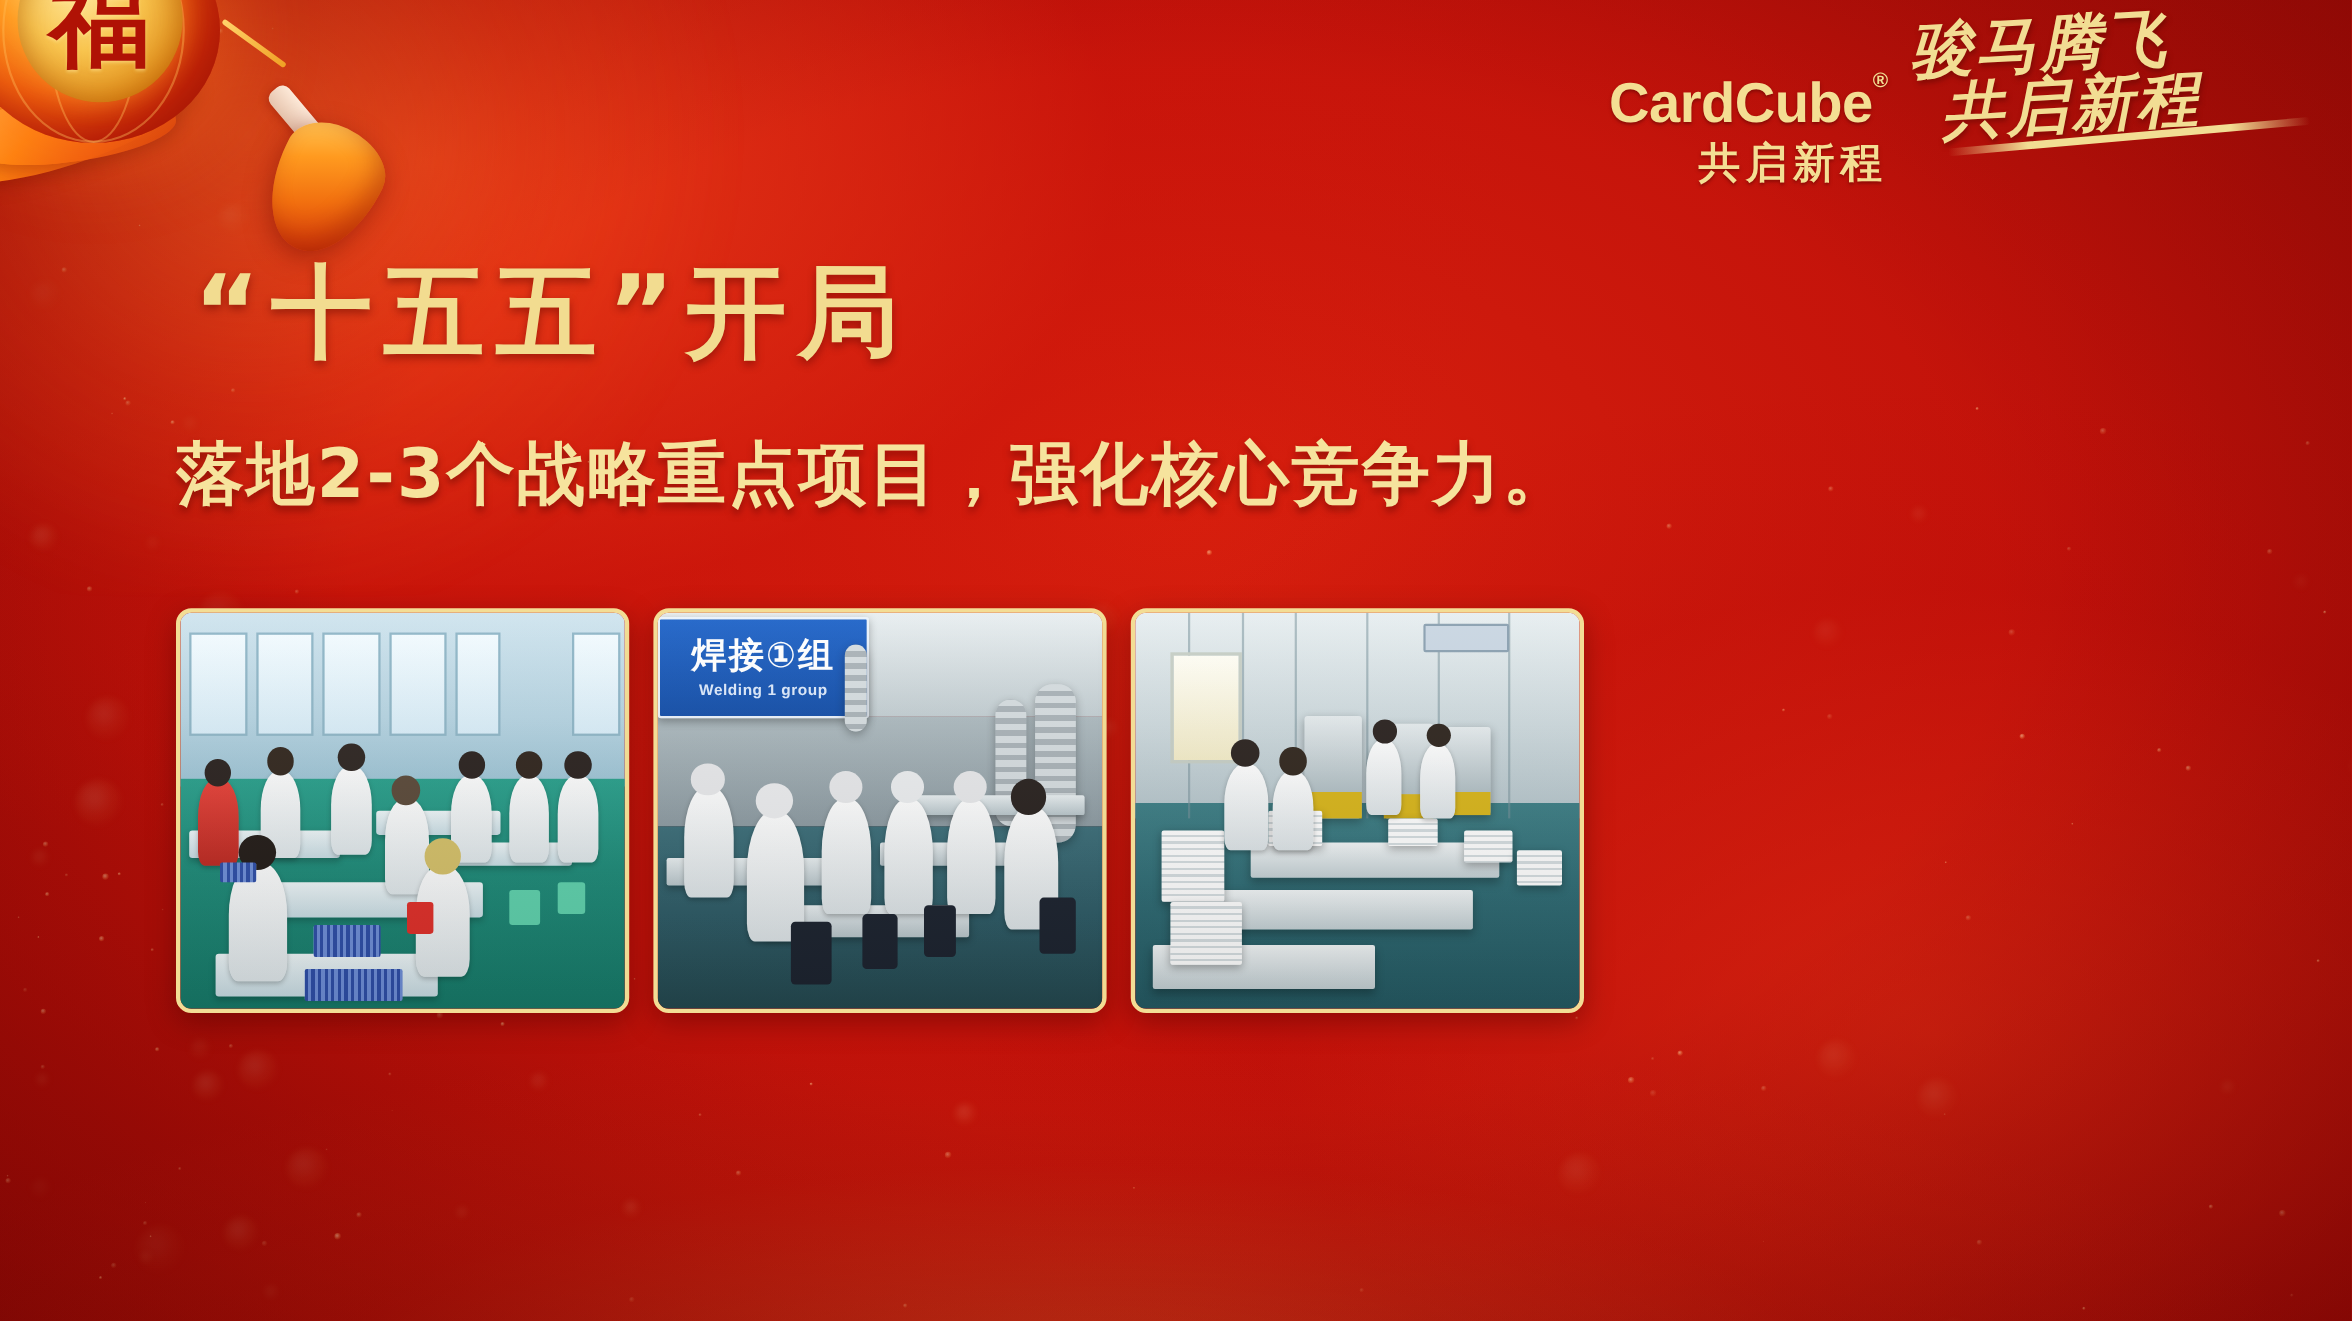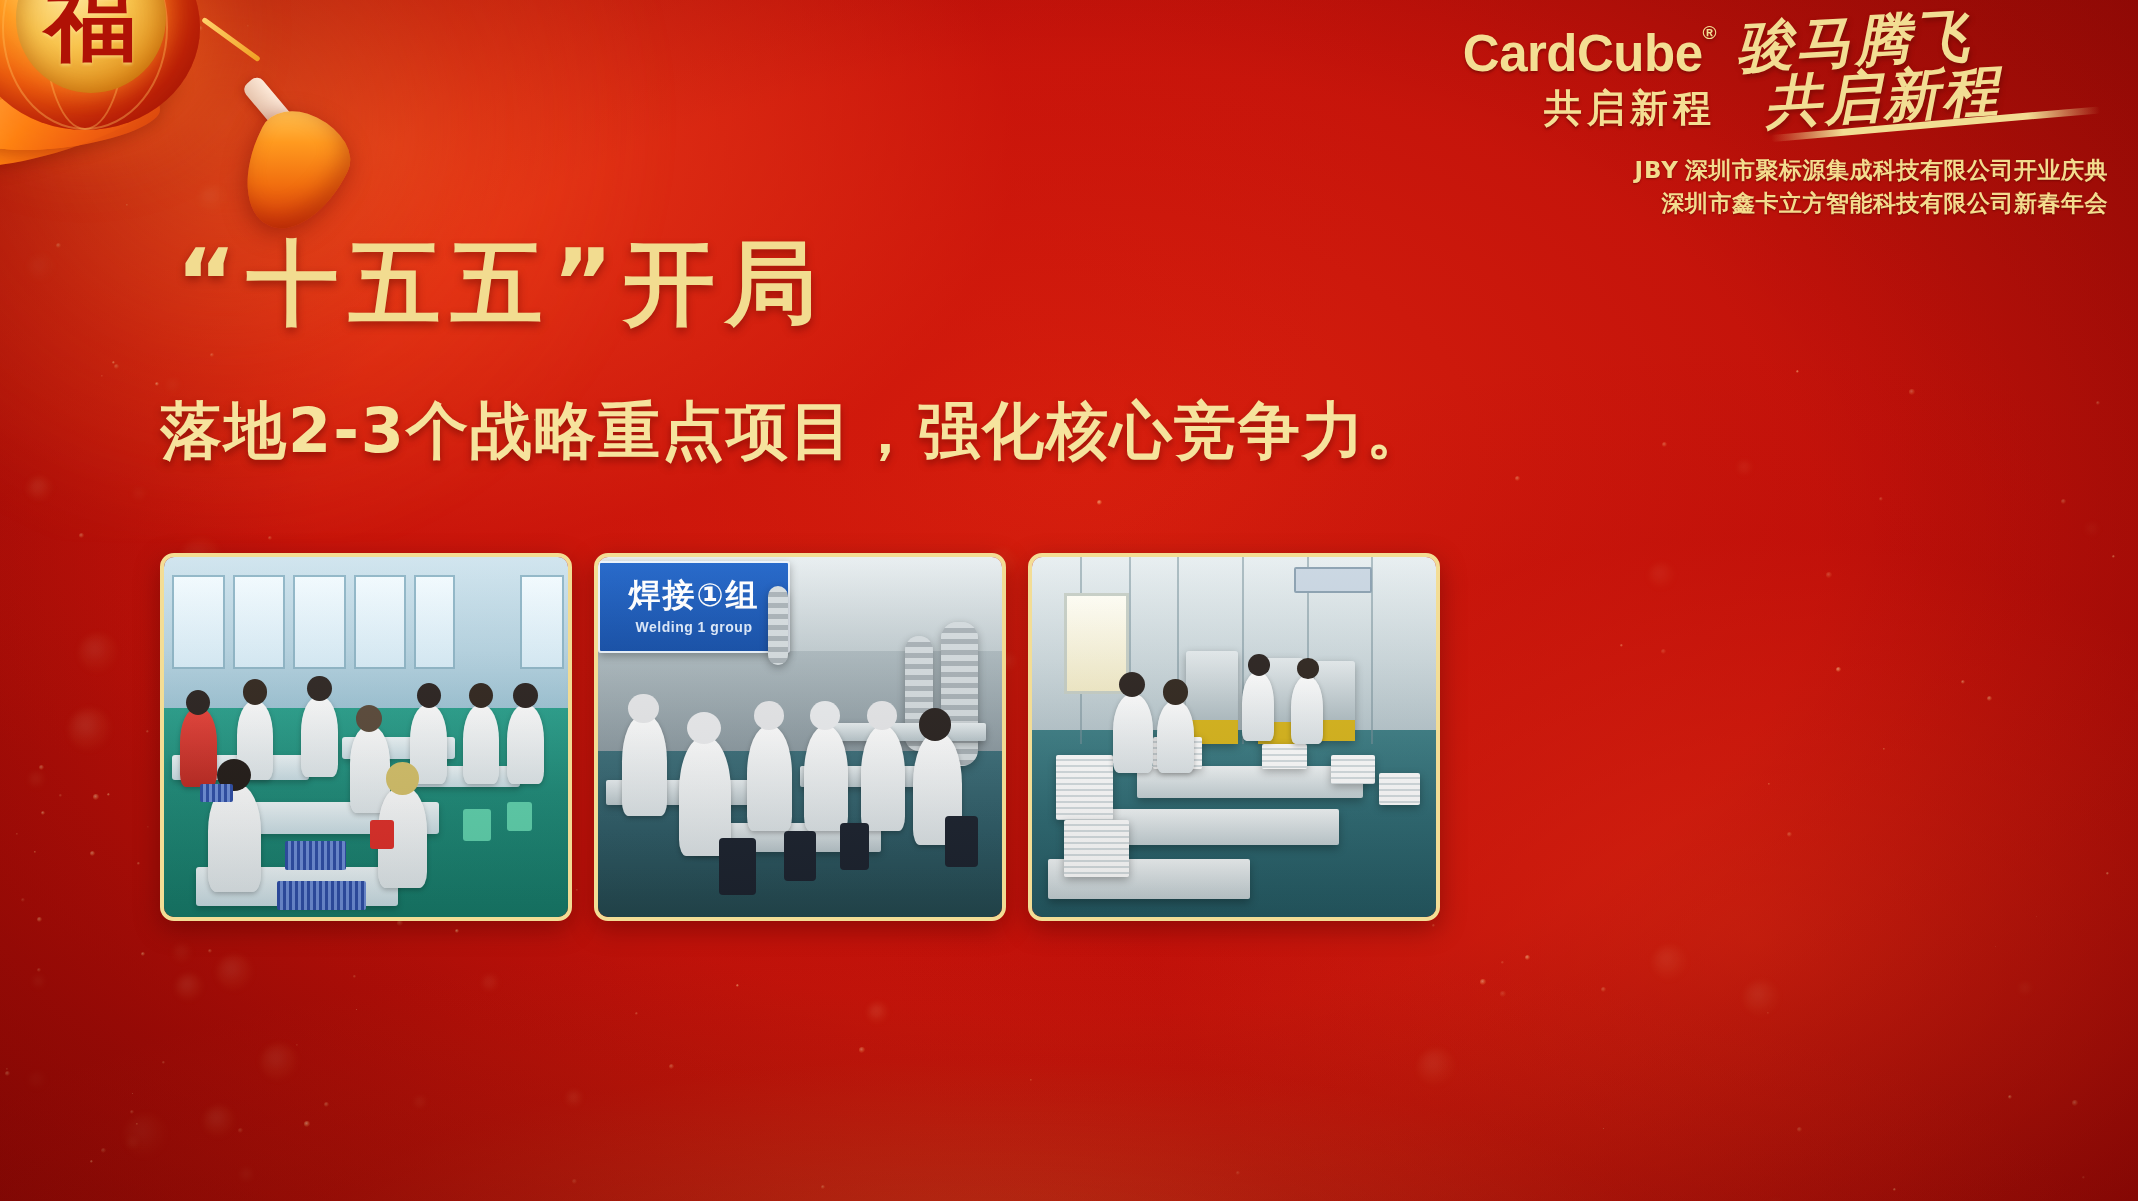--- a/index.html
+++ b/index.html
@@ -83,21 +83,21 @@
     position:absolute; left:236px; top:92px; width:70px; height:5px;
     background:linear-gradient(90deg,#ffd36a,#f0a024);
     transform:rotate(36deg); border-radius:3px;
   }
 
   
   .header-block {
     position:absolute; right:30px; top:22px; width:900px; text-align:right;
   }
   .logo-row { display:flex; align-items:flex-start; justify-content:flex-end; gap:22px; }
-  .logo-left { text-align:right; padding-top:6px; }
+  .logo-left { text-align:right; padding-top:6px;margin-top:40px; }
   .logo-en {
     font-family:"Liberation Sans", sans-serif;
     font-size:51px; font-weight:700; letter-spacing:-0.5px;
     color:#f4de93; line-height:1;
     text-shadow:0 2px 3px rgba(90,5,2,0.55);
     position:relative; display:inline-block;
   }
   .logo-en sup { font-size:19px; vertical-align:super; top:-14px; position:relative; }
   .logo-cn {
     font-family:"DejaVu Sans","Liberation Sans",sans-serif;
@@ -410,24 +410,20 @@
     <div class="logo-left">
       <div class="logo-en"><span>CardCube</span><sup>®</sup></div>
       <div class="logo-cn">共启新程</div>
     </div>
     <div class="logo-slogan">
       <span class="s1">骏马腾飞</span>
       <span class="s2">共启新程</span>
       <div class="slogan-stroke"></div>
     </div>
   </div>
-  <div class="sub-lines">
-    <div class="sub-line"><span class="jby">JBY</span><span>深圳市聚标源集成科技有限公司开业庆典</span></div>
-    <div class="sub-line"><span>深圳市鑫卡立方智能科技有限公司新春年会</span></div>
-  </div>
 </div>
 
 <div class="headline">“十五五”开局</div>
 <div class="subhead">落地2-3个战略重点项目，强化核心竞争力。</div>
 
 <div class="photos">
 
   <div class="photo p1">
     <div class="photo-inner">
       <div class="wall"></div>

